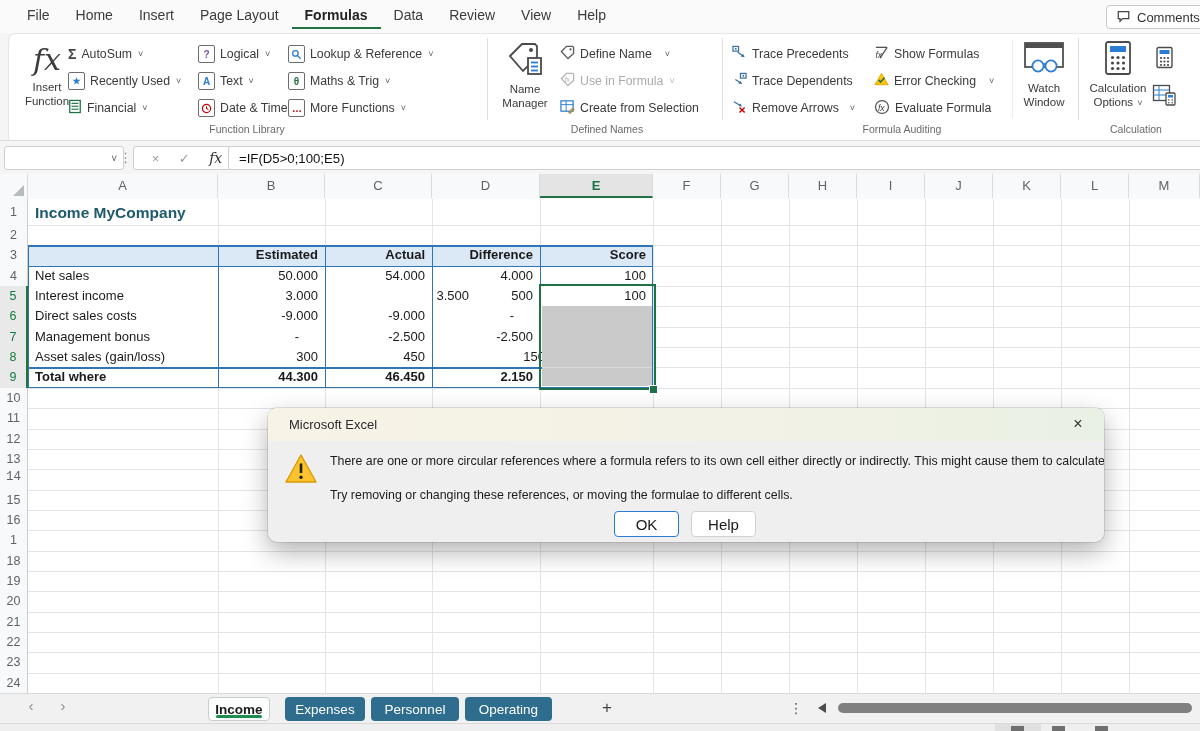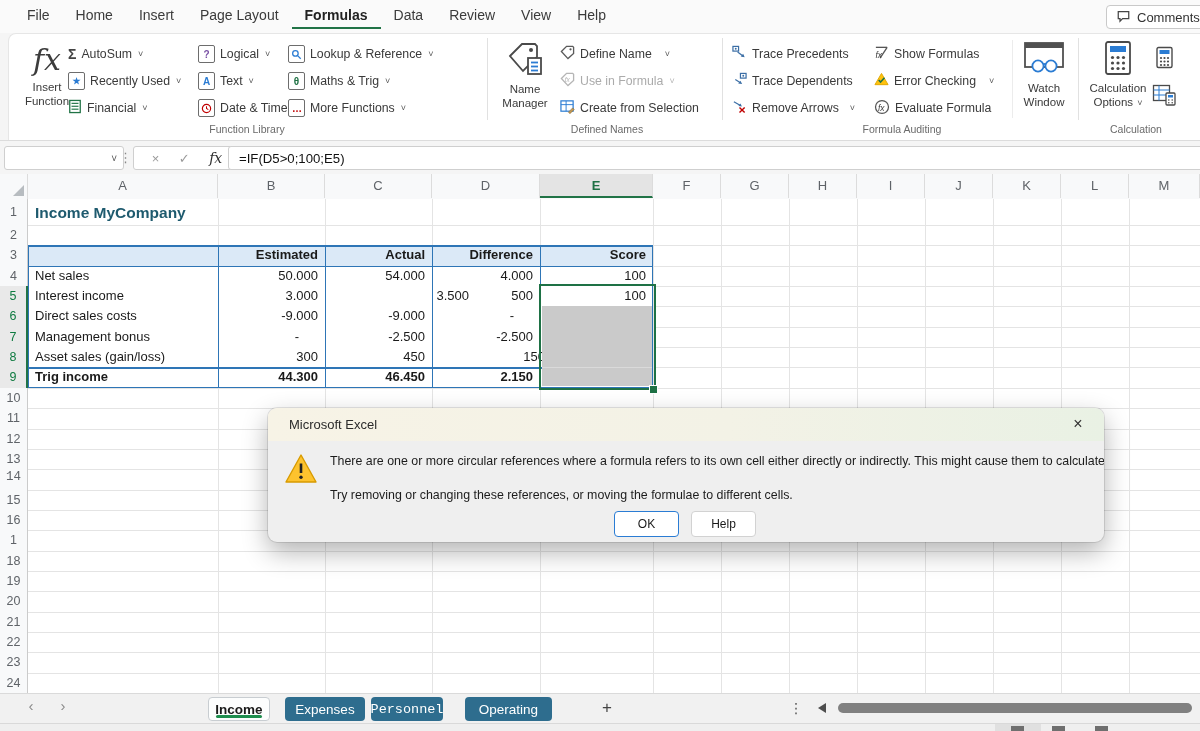--- a/index.html
+++ b/index.html
@@ -66,21 +66,21 @@
 
   
   #dialog{left:268px;top:408px;width:836px;height:134px;border-radius:9px;background:#efefef;
     box-shadow:0 10px 26px rgba(0,0,0,.30),0 0 0 1px rgba(0,0,0,.10);overflow:hidden;}
   #dialog-title{position:absolute;left:0;top:0;width:100%;height:33px;
     background:linear-gradient(90deg,#f7f3e6 0%,#f3f2e6 55%,#e9f1e4 100%);}
   #dialog-title .tt{position:absolute;left:21px;top:9px;font-size:13px;color:#2b2b2b;}
   #dialog-close{position:absolute;right:16px;top:7px;font-size:16px;color:#333;width:20px;text-align:center;}
   .dlg-text{position:absolute;font-size:12.4px;color:#1c1c1c;white-space:nowrap;}
   .dlg-btn{position:absolute;width:63px;height:24px;background:#fff;border:1px solid #d2d2d2;border-radius:4px;
-    font-size:12px;color:#1a1a1a;display:flex;align-items:center;justify-content:center;}
+    font-size:15px;color:#1a1a1a;display:flex;align-items:center;justify-content:center;}
   .dlg-btn.default{border:1.6px solid #2a7cd4;}
 
   
   #sheetbar{left:0;top:693px;width:1200px;height:30px;background:#f1f1f1;border-top:1px solid #dadada;box-sizing:border-box;}
   .nav-arrow{position:absolute;top:3px;font-size:15px;color:#8a8a8a;width:18px;text-align:center;}
   .sheet-tab{position:absolute;top:3px;height:24px;border-radius:4px;background:#2e6d8e;color:#fff;
     font-size:13.5px;display:flex;align-items:center;justify-content:center;box-sizing:border-box;}
   .sheet-tab.active{background:#fcfdfd;color:#1a1a1a;font-weight:bold;border:1px solid #c8cdd1;}
   .sheet-tab.active .uline{position:absolute;left:12%;right:12%;bottom:2px;height:3px;background:#1e8e4e;border-radius:2px;}
   #add-sheet{left:596px;top:4px;width:22px;font-size:17px;color:#444;text-align:center;}
@@ -483,21 +483,21 @@
       <div class="tcell" style="left: 325px; top: 107.4px; width: 107px; height: 20.35px; line-height: 20.35px; text-align: right; padding-right: 7px;">-9.000</div>
       <div class="tcell" style="left: 432px; top: 107.4px; width: 108px; height: 20.35px; line-height: 20.35px; text-align: right; padding-right: 26px;">-</div>
       <div class="tcell" style="left: 28px; top: 127.75px; width: 190px; height: 20.35px; line-height: 20.35px; padding-left: 7px; text-align: left;">Management bonus</div>
       <div class="tcell" style="left: 218px; top: 127.75px; width: 107px; height: 20.35px; line-height: 20.35px; text-align: right; padding-right: 26px;">-</div>
       <div class="tcell" style="left: 325px; top: 127.75px; width: 107px; height: 20.35px; line-height: 20.35px; text-align: right; padding-right: 7px;">-2.500</div>
       <div class="tcell" style="left: 432px; top: 127.75px; width: 108px; height: 20.35px; line-height: 20.35px; text-align: right; padding-right: 7px;">-2.500</div>
       <div class="tcell" style="left: 28px; top: 148.1px; width: 190px; height: 20.35px; line-height: 20.35px; padding-left: 7px; text-align: left;">Asset sales (gain/loss)</div>
       <div class="tcell" style="left: 218px; top: 148.1px; width: 107px; height: 20.35px; line-height: 20.35px; text-align: right; padding-right: 7px;">300</div>
       <div class="tcell" style="left: 325px; top: 148.1px; width: 107px; height: 20.35px; line-height: 20.35px; text-align: right; padding-right: 7px;">450</div>
       <div class="tcell" style="left: 444px; top: 148.1px; width: 108px; height: 20.35px; line-height: 20.35px; text-align: right; padding-right: 7px;">150</div>
-      <div class="tcell" style="left: 28px; top: 168.45px; width: 190px; height: 20.35px; line-height: 20.35px; padding-left: 7px; text-align: left; font-weight: bold;">Trig income</div>
+      <div class="tcell" style="left: 28px; top: 168.45px; width: 190px; height: 20.35px; line-height: 20.35px; padding-left: 7px; text-align: left; font-weight: bold;">Total where</div>
       <div class="tcell" style="left: 218px; top: 168.45px; width: 107px; height: 20.35px; line-height: 20.35px; text-align: right; padding-right: 7px; font-weight: bold;">44.300</div>
       <div class="tcell" style="left: 325px; top: 168.45px; width: 107px; height: 20.35px; line-height: 20.35px; text-align: right; padding-right: 7px; font-weight: bold;">46.450</div>
       <div class="tcell" style="left: 432px; top: 168.45px; width: 108px; height: 20.35px; line-height: 20.35px; text-align: right; padding-right: 7px; font-weight: bold;">2.150</div>
       <div class="tline" style="left: 28px; top: 46.35px; width: 1.4px; height: 142.45px;"></div>
       <div class="tline" style="left: 218px; top: 46.35px; width: 1.4px; height: 142.45px;"></div>
       <div class="tline" style="left: 325px; top: 46.35px; width: 1.4px; height: 142.45px;"></div>
       <div class="tline" style="left: 432px; top: 46.35px; width: 1.4px; height: 142.45px;"></div>
       <div class="tline" style="left: 540px; top: 46.35px; width: 1.4px; height: 142.45px;"></div>
       <div class="tline" style="left: 652px; top: 46.35px; width: 1.4px; height: 142.45px;"></div>
       <div class="tline" style="left: 28px; top: 46.35px; width: 625px; height: 1.4px;"></div>
@@ -528,21 +528,21 @@
     <div class="dlg-btn" style="left:423px;top:103px;">Help</div>
   </div>
 
   <div id="sheetbar" class="abs">
     <span class="nav-arrow" style="left:22px;">‹</span>
     <span class="nav-arrow" style="left:54px;">›</span>
     <div id="sheet-tabs-holder">
         <div class="sheet-tab" style="left: 117px; width: 84px; margin-top: 28px;">Summary</div>
         <div class="sheet-tab active" style="left: 208px; width: 62px;">Income<span class="uline"></span></div>
         <div class="sheet-tab" style="left: 285px; width: 80px;">Expenses</div>
-        <div class="sheet-tab" style="left: 371px; width: 72px; font-family: Liberation Mono, monospace;">Personnel</div>
+        <div class="sheet-tab" style="left: 371px; width: 88px;">Personnel</div>
         <div class="sheet-tab" style="left: 465px; width: 87px;">Operating</div>
       </div>
     <div id="add-sheet" class="abs">+</div>
     <div id="sheet-dots" class="abs">⋮</div>
   </div>
   <div id="hscroll-arrow" class="abs"></div>
   <div id="hscroll-thumb" class="abs"></div>
 
   <div id="statusbar" class="abs">
     <div style="position:absolute;left:995px;top:0;width:46px;height:8px;background:#e0e0e0;"></div>

